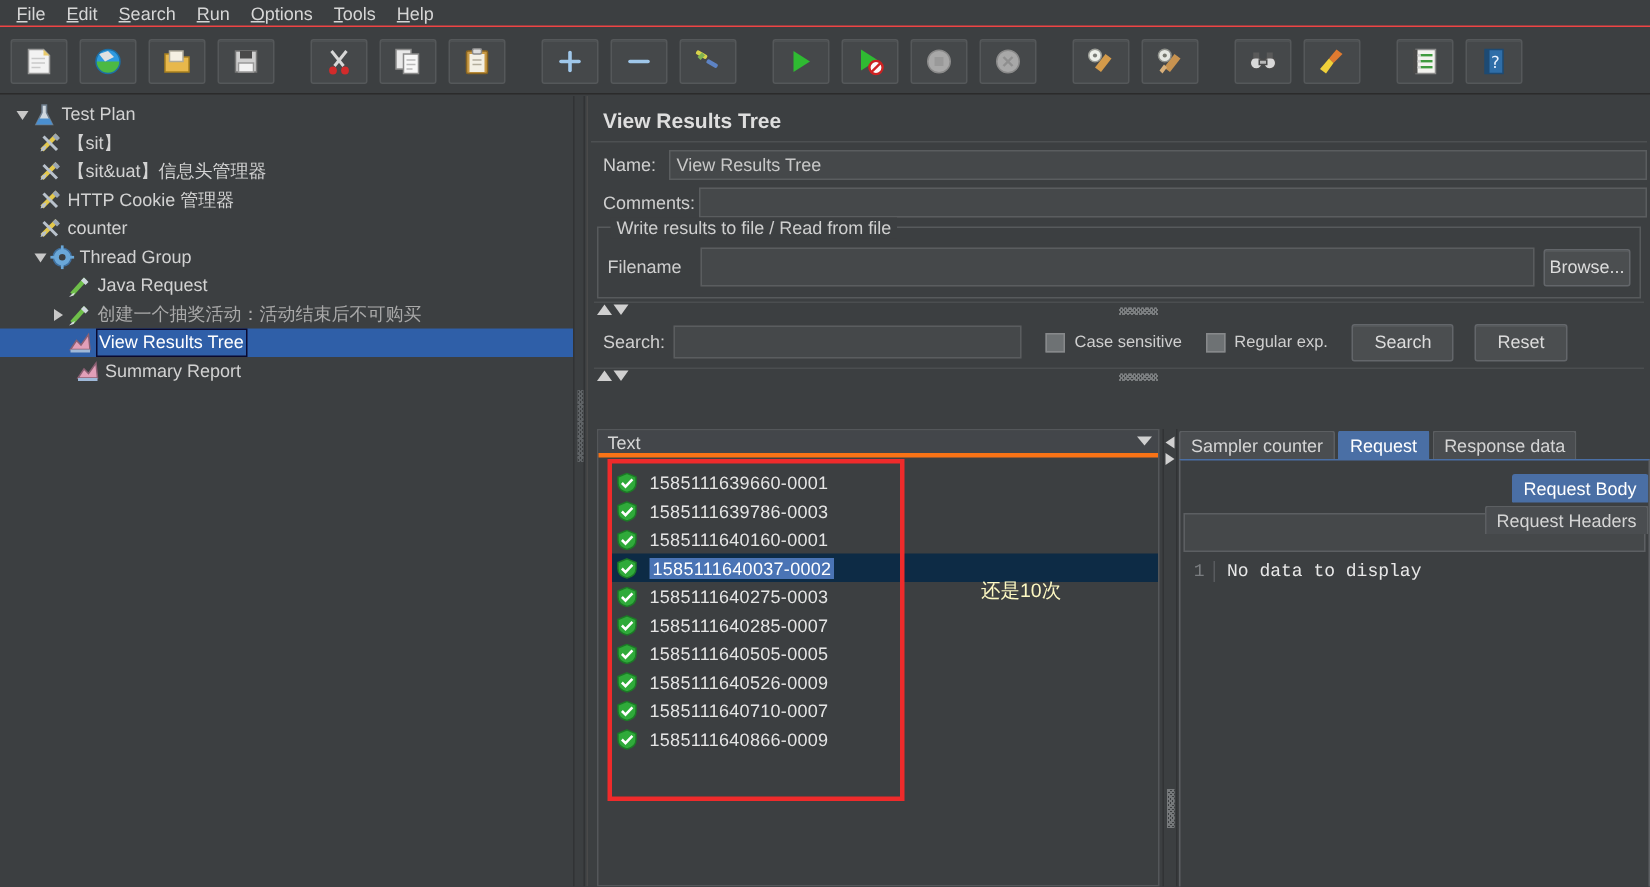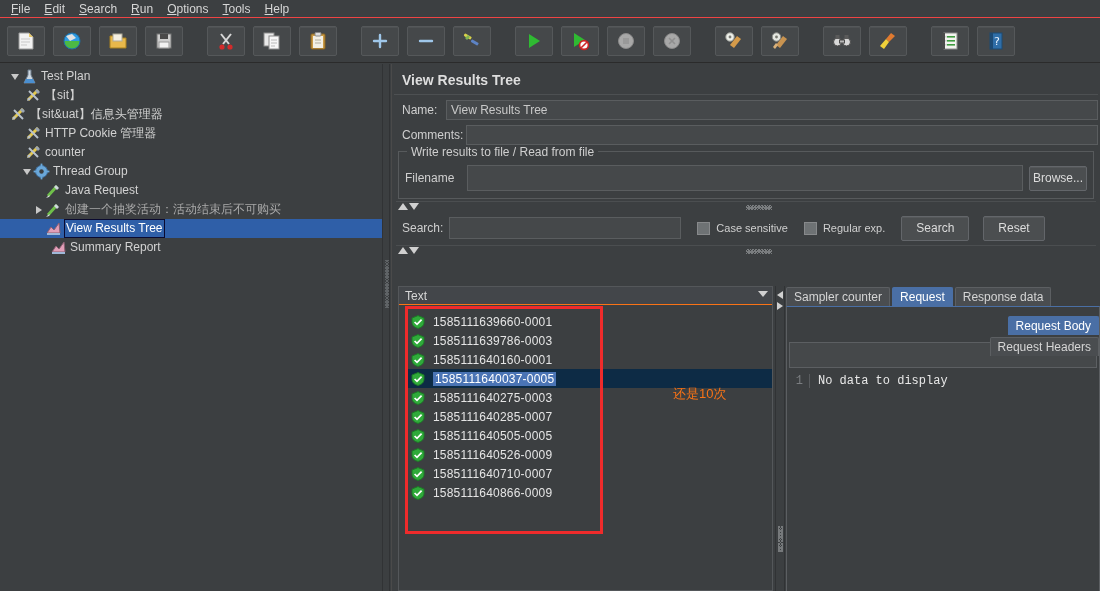--- a/index.html
+++ b/index.html
@@ -148,44 +148,43 @@
     box-shadow: inset 0 1px 0 rgba(255,255,255,.06);
   }
 
   
   .results-area { position:absolute; left:6px; top:222px; right:0; bottom:0; }
   .res-left {
     position:absolute; left:0; top:0; width:375px; bottom:0;
     border:1px solid #54575a; background:#3c3f41;
   }
   .res-header {
-    height:18px; background:#43464a; border-bottom:1px solid #f97316;
+    height:18px; background:#43464a; border-bottom:3px solid #f97316;
     display:flex; align-items:center; padding-left:6px; color:#d7d7d7;
     position:relative;
     text-align:right;
   }
   .res-header .combo-arrow {
     position:absolute; right:4px; top:4px; width:0;height:0;
     border-left:5px solid transparent;border-right:5px solid transparent;border-top:6px solid #d0d0d0;
   }
   .res-list { position:absolute; top:19px; left:0; right:0; bottom:0; padding:6px 0 0 8px; overflow:hidden;}
   .res-item { display:flex; align-items:center; height:19px; padding-left:4px; }
   .res-item.sel { background:#0d2b45; }
   .res-item.sel .res-text { background:#4a74b5; color:#ffffff; padding:0 2px; }
   .shield { width:14px;height:14px;flex:0 0 14px;margin-right:8px;}
   .res-text { color:#e5e5e5; font-size:12px; letter-spacing:.2px;}
 
   .redbox {
     position:absolute; left:6px; top:0px; width:198px; height:228px;
     border:3px solid #ef2b2b; pointer-events:none;
   }
   .annot {
-    position:absolute; left:255px; top:98px; color:#f97316; font-size:13px;
+    position:absolute; left:255px; top:98px; color:#fef9c3; font-size:13px;
     white-space:nowrap;
-    margin-left:19px;
   }
 
   
   .res-split {
     position:absolute; left:377px; top:0; width:10px; bottom:0;
     background:#3c3f41; border-left:1px solid #313335; border-right:1px solid #313335;
     cursor:col-resize;
   }
   .res-split .tri-l {
     position:absolute; left:1px; top:5px; width:0;height:0;
@@ -500,21 +499,21 @@
           <svg width="17" height="17" viewBox="0 0 17 17">
               <line x1="3" y1="13" x2="13" y2="3" stroke="#e3c84b" stroke-width="3"></line>
               <path d="M2 14 l3-1 1-3 -3 1z" fill="#b9c2cc"></path>
               <path d="M12 2 l3 3 -2 2 -3-3z" fill="#9aa6b4"></path>
               <line x1="4" y1="4" x2="13" y2="13" stroke="#b9c2cc" stroke-width="2"></line>
             </svg>
         </span>
         <span class="tlabel">【sit】</span>
       </div>
 
-      <div class="tnode" style="padding-left:10px">
+      <div class="tnode" style="padding-left:25px">
         <span class="tico">
           <svg width="17" height="17" viewBox="0 0 17 17">
               <line x1="3" y1="13" x2="13" y2="3" stroke="#e3c84b" stroke-width="3"></line>
               <path d="M2 14 l3-1 1-3 -3 1z" fill="#b9c2cc"></path>
               <path d="M12 2 l3 3 -2 2 -3-3z" fill="#9aa6b4"></path>
               <line x1="4" y1="4" x2="13" y2="13" stroke="#b9c2cc" stroke-width="2"></line>
             </svg>
         </span>
         <span class="tlabel">【sit&amp;uat】信息头管理器</span>
       </div>
@@ -706,21 +705,21 @@
             <span class="res-text">1585111640160-0001</span>
           </div>
 
           <div class="res-item sel">
             <span class="shield">
               <svg width="14" height="14" viewBox="0 0 14 14">
                   <path d="M7 .6 L13 3 v4.2 c0 3.4-2.6 5.4-6 6.2 -3.4-.8-6-2.8-6-6.2V3z" fill="#2faa3a" stroke="#1c7a26"></path>
                   <path d="M3.6 7 L6 9.4 L10.6 4.6" stroke="#fff" stroke-width="1.7" fill="none"></path>
                 </svg>
             </span>
-            <span class="res-text">1585111640037-0005</span>
+            <span class="res-text">1585111640037-0002</span>
           </div>
 
           <div class="res-item">
             <span class="shield">
               <svg width="14" height="14" viewBox="0 0 14 14">
                   <path d="M7 .6 L13 3 v4.2 c0 3.4-2.6 5.4-6 6.2 -3.4-.8-6-2.8-6-6.2V3z" fill="#2faa3a" stroke="#1c7a26"></path>
                   <path d="M3.6 7 L6 9.4 L10.6 4.6" stroke="#fff" stroke-width="1.7" fill="none"></path>
                 </svg>
             </span>
             <span class="res-text">1585111640275-0003</span>

